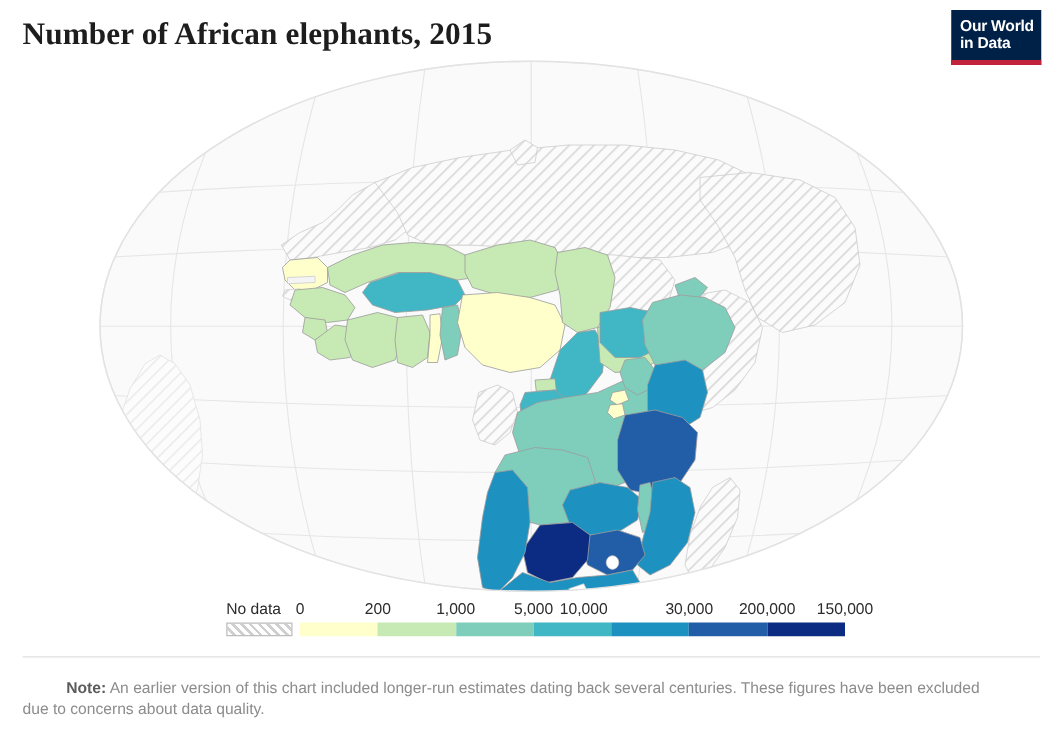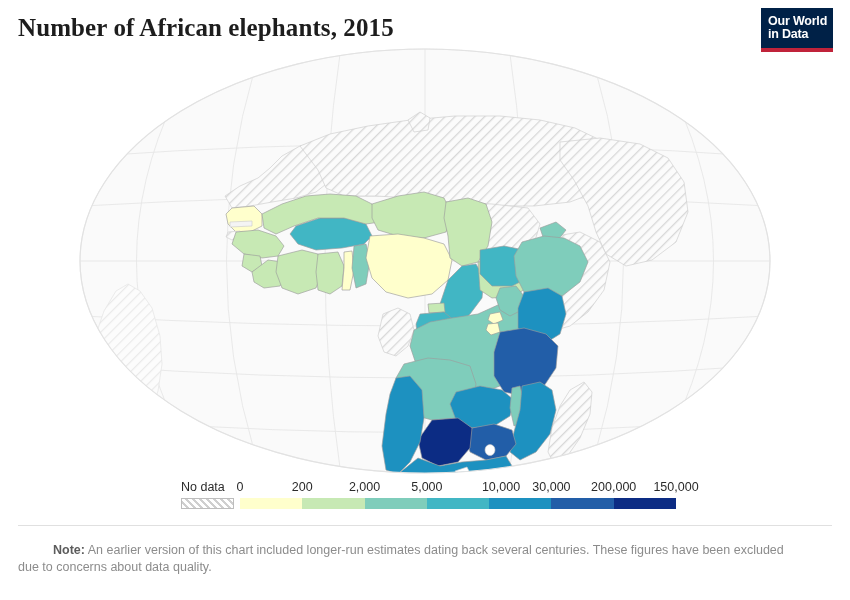--- a/index.html
+++ b/index.html
@@ -235,23 +235,23 @@
           <div class="bin" style="left: 62.2857px; width: 62.2857px; background: rgb(199, 233, 180);"></div>
           <div class="bin" style="left: 124.571px; width: 62.2857px; background: rgb(127, 205, 187);"></div>
           <div class="bin" style="left: 186.857px; width: 62.2857px; background: rgb(65, 182, 196);"></div>
           <div class="bin" style="left: 249.143px; width: 62.2857px; background: rgb(29, 145, 192);"></div>
           <div class="bin" style="left: 311.429px; width: 62.2857px; background: rgb(34, 94, 168);"></div>
           <div class="bin" style="left: 373.714px; width: 62.2857px; background: rgb(12, 44, 132);"></div>
         </div>
       <div id="legend-ticks">
           <div class="tick-label" style="left: 240px;">0</div>
           <div class="tick-label" style="left: 302.286px;">200</div>
-          <div class="tick-label" style="left: 364.571px;">2,000</div>
+          <div class="tick-label" style="left: 364.571px;">1,000</div>
           <div class="tick-label" style="left: 426.857px;">5,000</div>
-          <div class="tick-label" style="left: 501px;">10,000</div>
+          <div class="tick-label" style="left: 467px;">10,000</div>
           <div class="tick-label" style="left: 551.429px;">30,000</div>
           <div class="tick-label" style="left: 613.714px;">200,000</div>
           <div class="tick-label" style="left: 676px;">150,000</div>
         </div>
     </div>
   </div>
 
   <div class="rule"></div>
   <div class="footer">
     <div class="note-row">

